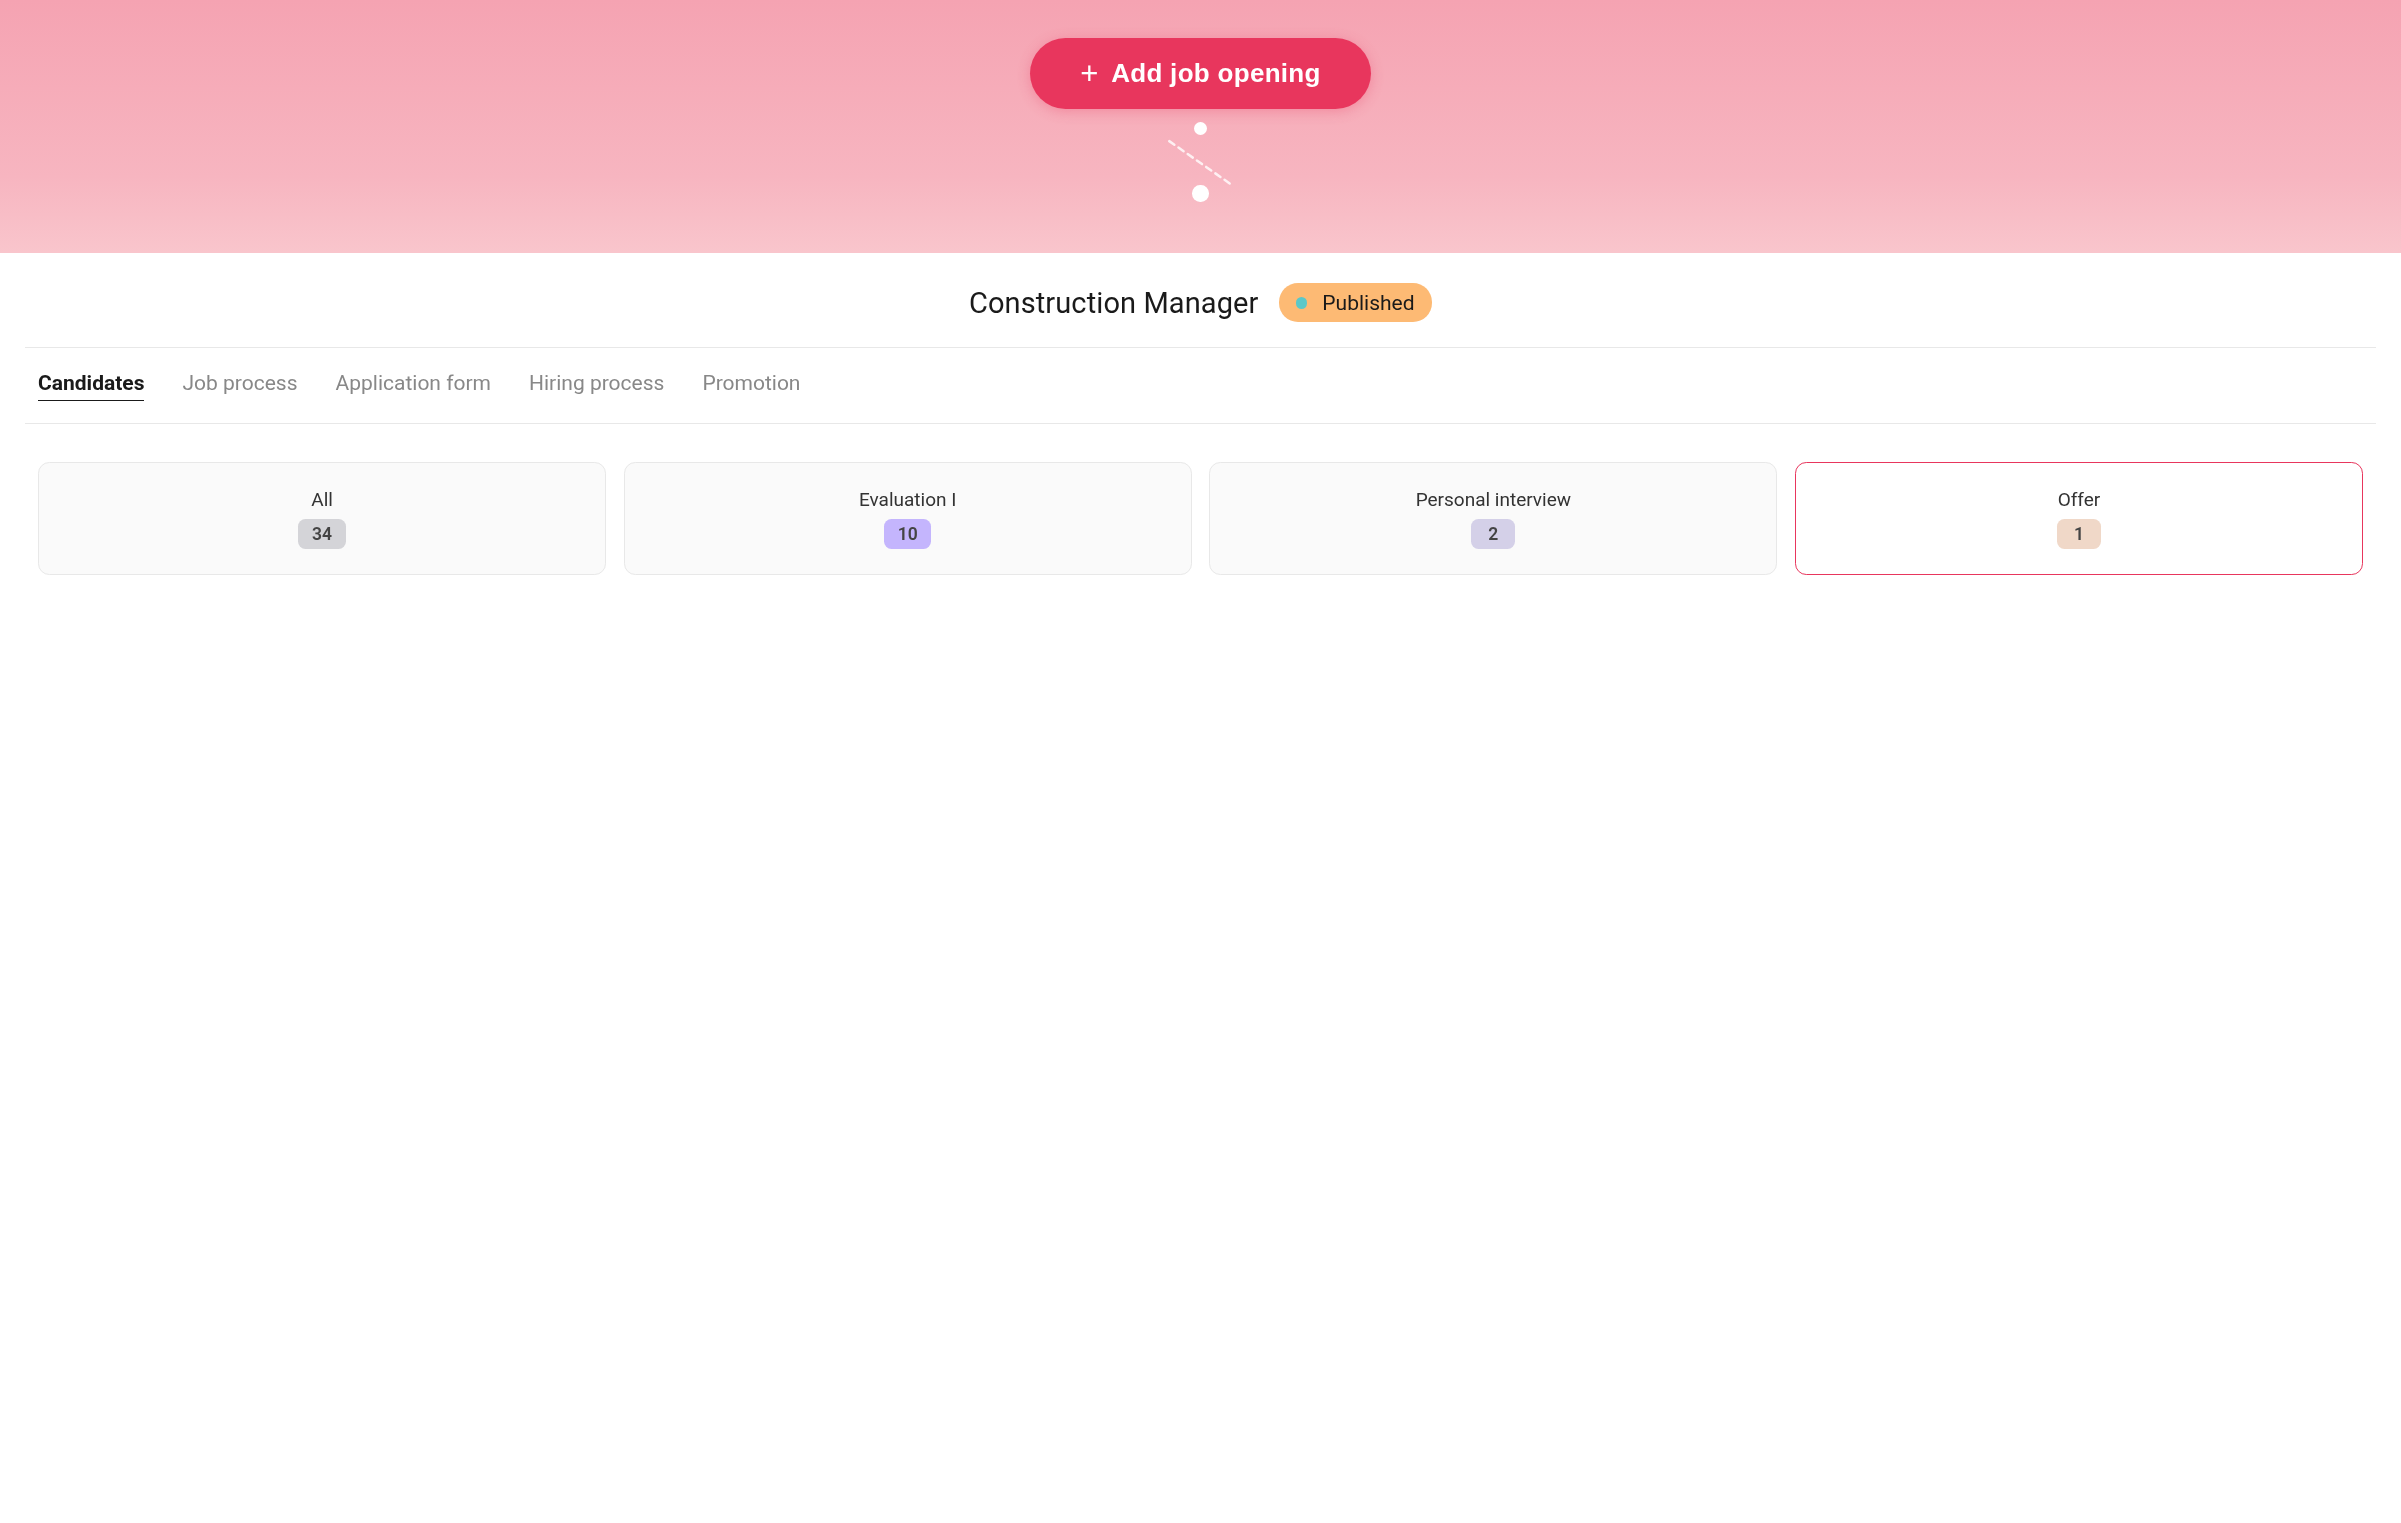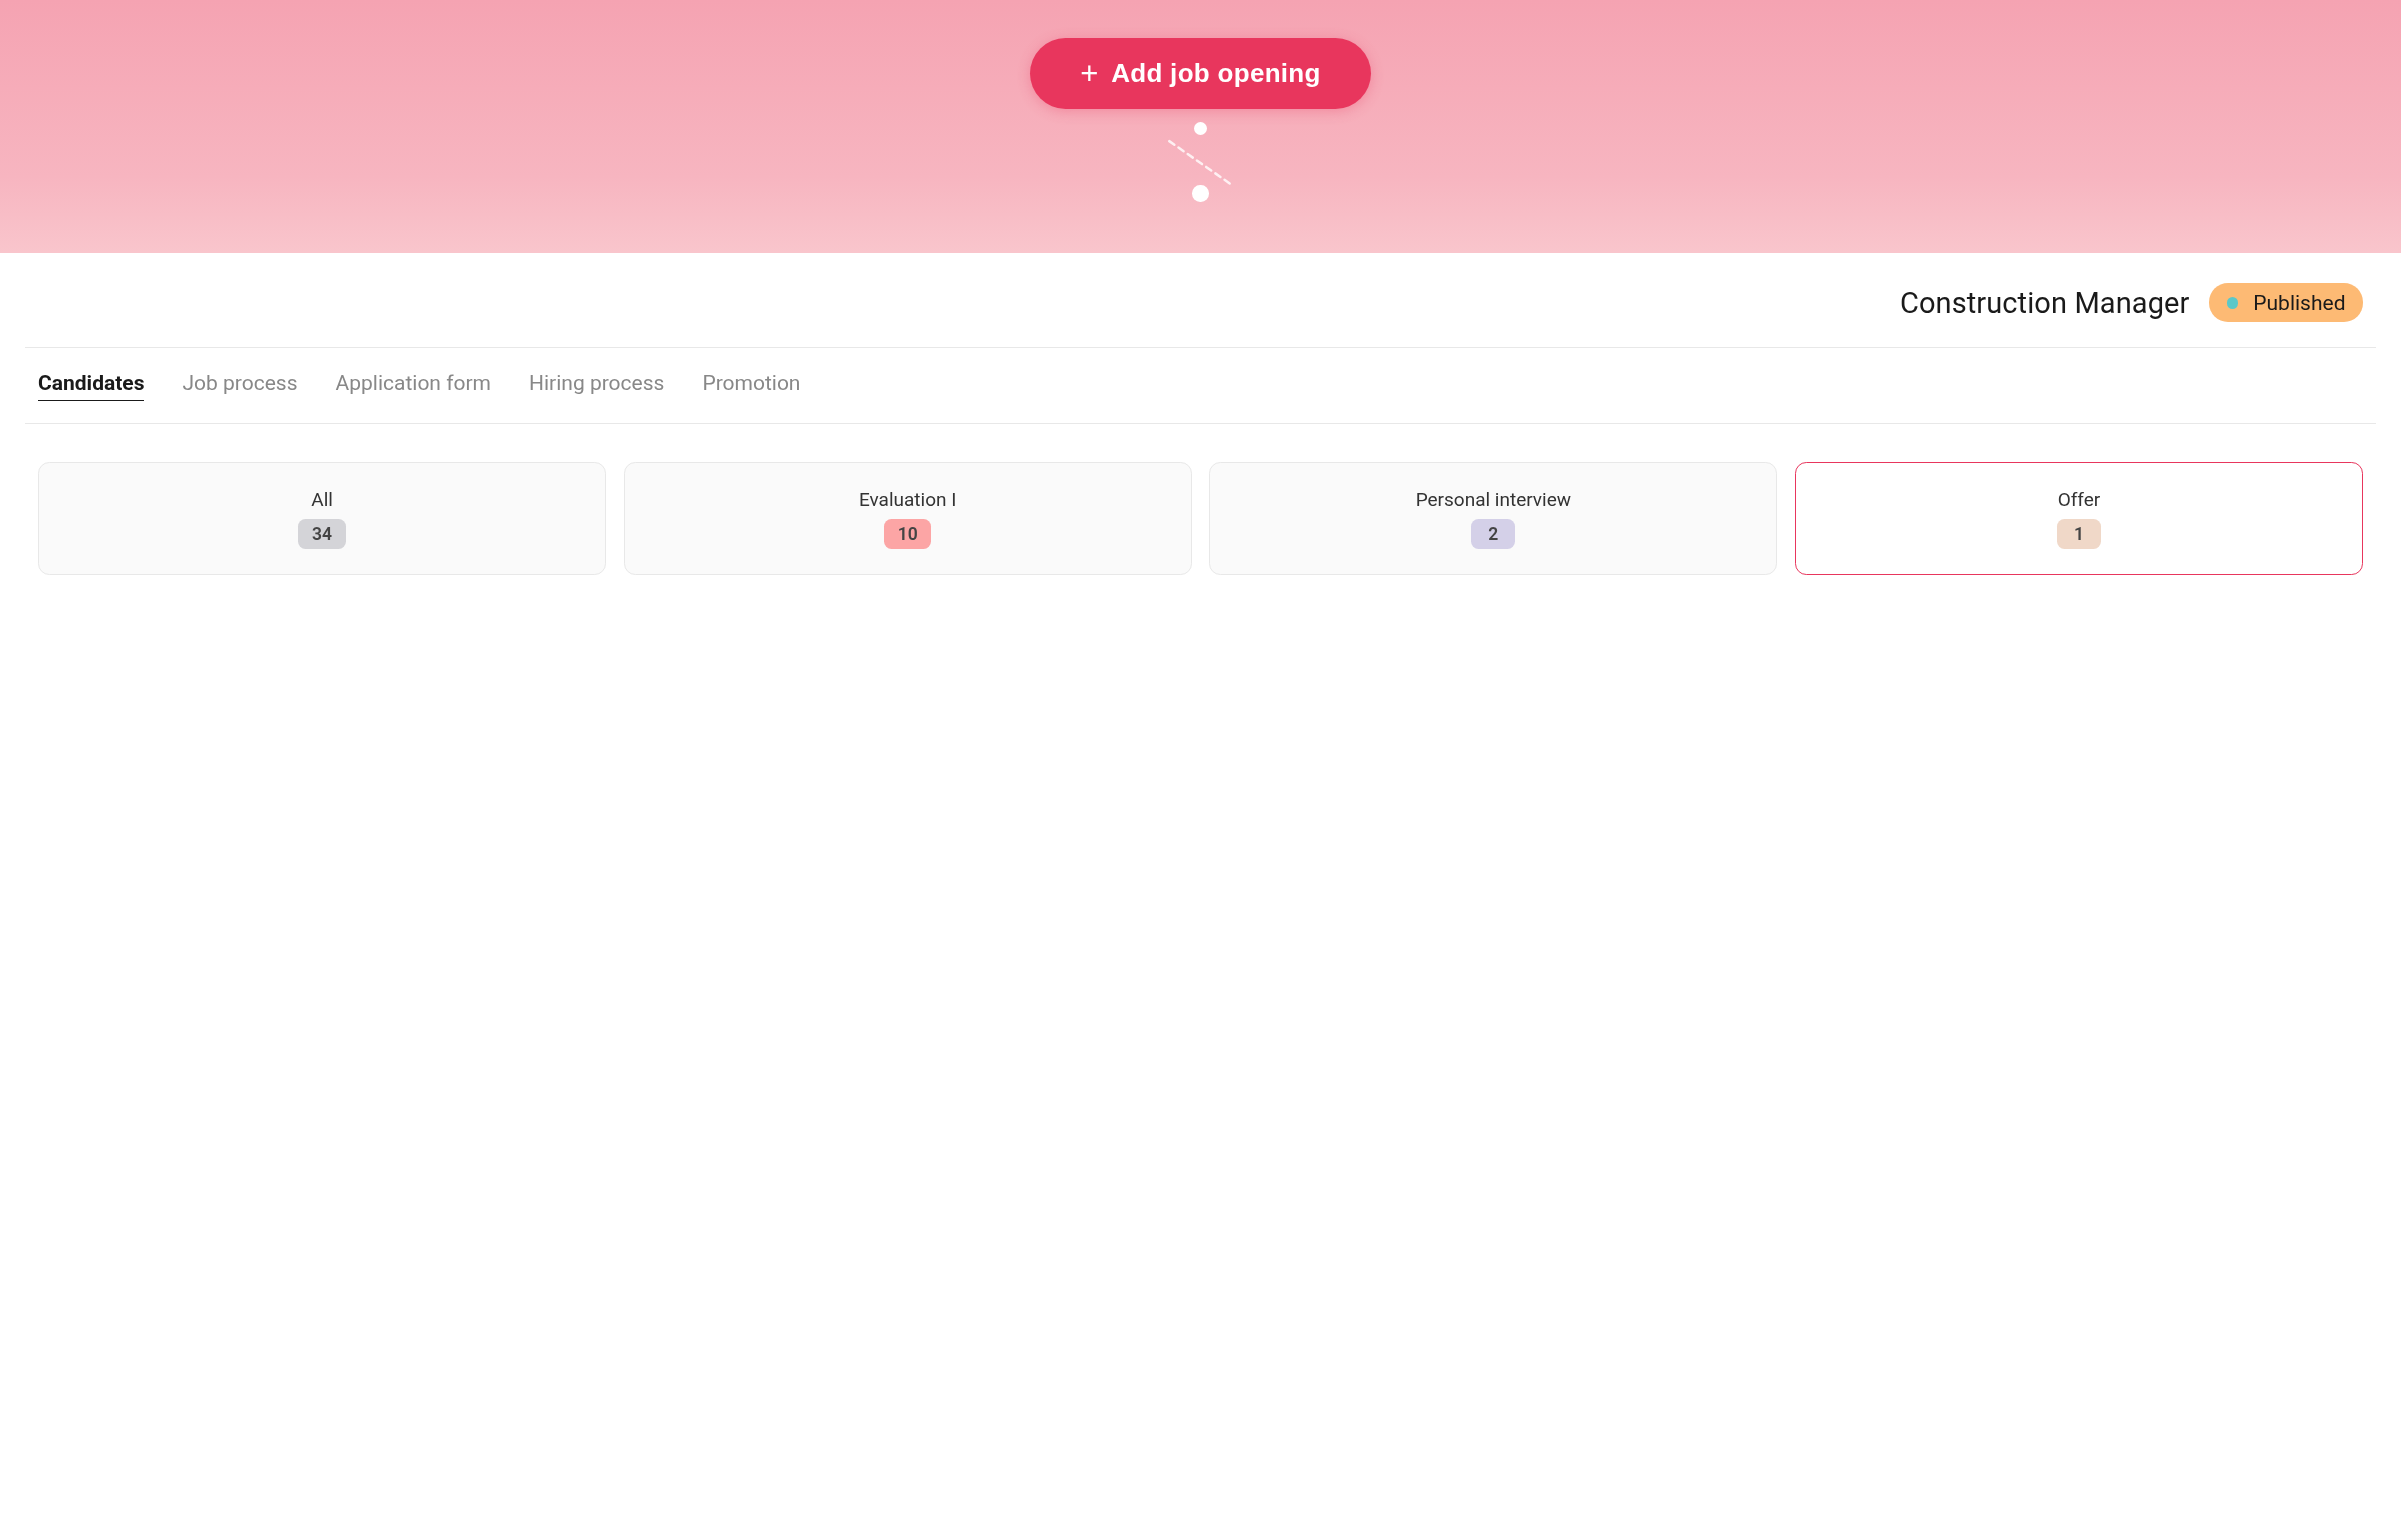--- a/index.html
+++ b/index.html
@@ -94,21 +94,21 @@
     
     .hero-divider {
       height: 1.9px;
       background: #f9c5cc;
     }
 
     
     .job-header {
       display: flex;
       align-items: center;
-      justify-content: flex-end;
+      justify-content: center;
       gap: 20px;
       padding: 30px 38px 25px;
       background: #fff;
     }
 
     .job-title {
       font-size: 29px;
       font-weight: 400;
       color: #1a1a1a;
       letter-spacing: 0.1px;
@@ -212,21 +212,21 @@
       min-width: 44px;
       text-align: center;
     }
 
     .count-gray {
       background: #d4d4d8;
       color: #444;
     }
 
     .count-orange {
-      background: #fca5a5;
+      background: #c4b5fd;
       color: #444;
     }
 
     .count-purple {
       background: #d4d0e8;
       color: #444;
     }
 
     .count-peach {
       background: #f0d8c8;

